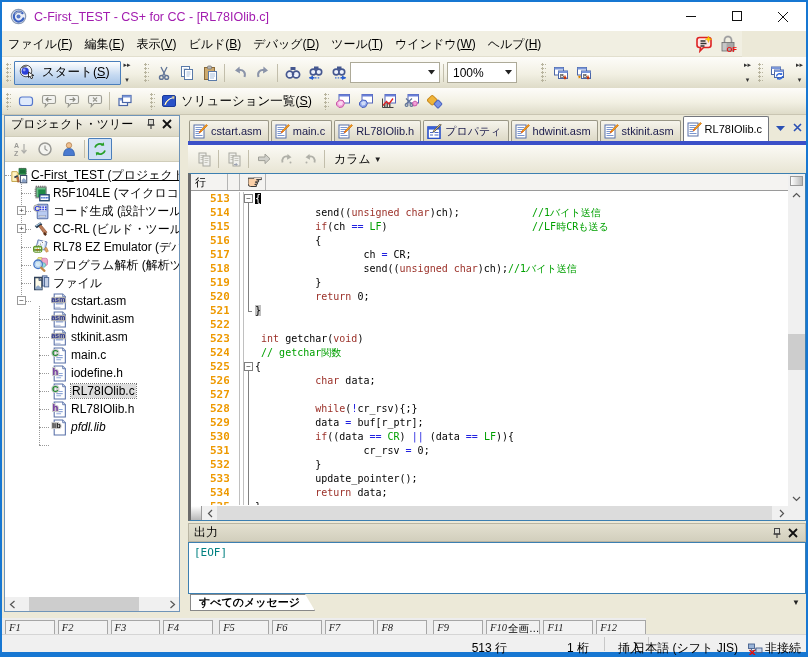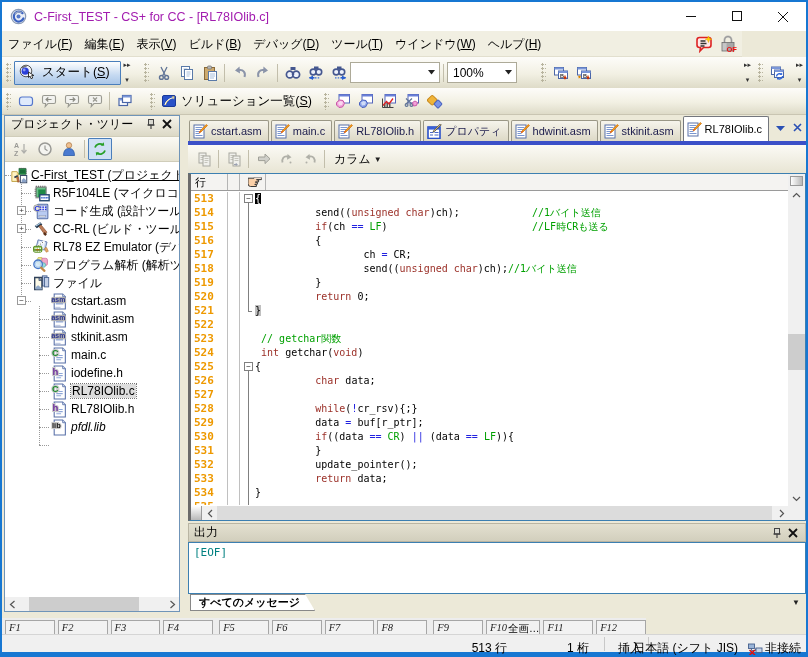--- a/index.html
+++ b/index.html
@@ -86,21 +86,21 @@
 
 
 .editor { position:absolute; left:0; top:58px; width:618px; height:348px; border:1px solid #3c7fb1; border-left:3px solid #6b6b6b; background:#fff; }
 .ed-header { position:absolute; left:0; top:0; width:614px; height:17px; border-bottom:1px solid #9a9a9a; background:#f4f3f1; display:flex; }
 .ed-header .hc { border-right:1px solid #b4b4b4; background:#f4f3f1; display:flex; align-items:center; padding-left:4px; font-size:11px; }
 .hc1 { width:37px; }
 .hc2 { width:12px; }
 .hc3 { width:26px; justify-content:center; }
 .hc4 { flex:1; border-right:none !important; }
 .code-area { position:absolute; left:0; top:18px; width:598px; height:313px; overflow:hidden; }
-.gutter { position:absolute; left:0; top:0; width:37px; height:100%; background:#fff; border-right:1px solid #c0c0c0; }
+.gutter { position:absolute; left:16px; top:0; width:37px; height:100%; background:#fff; border-right:1px solid #c0c0c0; }
 .gutter .gnum { height:14px; line-height:14px; text-align:left; padding-left:3px; font-family:"DejaVu Sans Mono","Liberation Mono",monospace; font-size:11px; font-weight:bold; color:#ee9900; }
 .margin2 { position:absolute; left:38px; top:0; width:11px; height:100%; background:#fff; border-right:1px solid #c0c0c0; }
 .code-lines { position:absolute; left:52px; top:0; width:546px; height:100%; }
 .cline { height:14px; line-height:14px; font-family:"DejaVu Sans Mono","Liberation Mono",monospace; font-size:10px; white-space:pre; }
 .cline .k { color:#9b3028; }
 .cline .o { color:#2222e0; }
 .cline .c { color:#00a000; }
 .cline .g { color:#00a000; }
 .cline .caret { background:#000; color:#fff; }
 .cline .bmatch { background:#c0c0c0; }
@@ -1081,28 +1081,29 @@
               <div class="cline"><span>  </span><span class="caret">{</span></div>
               <div class="cline"><span>            send((</span><span class="k">unsigned char</span><span>)ch);</span><span>            </span><span class="c">//1バイト送信</span></div>
               <div class="cline"><span>            </span><span class="k">if</span><span>(ch </span><span class="o">==</span><span> </span><span class="g">LF</span><span>)</span><span>                        </span><span class="c">//LF時CRも送る</span></div>
               <div class="cline"><span>            {</span></div>
               <div class="cline"><span>                    ch </span><span class="o">=</span><span> CR;</span></div>
               <div class="cline"><span>                    send((</span><span class="k">unsigned char</span><span>)ch);</span><span class="c">//1バイト送信</span></div>
               <div class="cline"><span>            }</span></div>
               <div class="cline"><span>            </span><span class="k">return</span><span> 0;</span></div>
               <div class="cline"><span>  </span><span class="bmatch">}</span></div>
               <div class="cline"></div>
+              <div class="cline"><span>   </span><span class="k">int</span><span> getchar(</span><span class="k">void</span><span>)</span></div>
               <div class="cline"><span>   </span><span class="c">// getchar関数</span></div>
-              <div class="cline"><span>   </span><span class="k">int</span><span> getchar(</span><span class="k">void</span><span>)</span></div>
               <div class="cline"><span>  {</span></div>
               <div class="cline"><span>            </span><span class="k">char</span><span> data;</span></div>
               <div class="cline"></div>
               <div class="cline"><span>            </span><span class="k">while</span><span>(</span><span class="o">!</span><span>cr_rsv){;}</span></div>
               <div class="cline"><span>            data </span><span class="o">=</span><span> buf[r_ptr];</span></div>
               <div class="cline"><span>            </span><span class="k">if</span><span>((data </span><span class="o">==</span><span> </span><span class="g">CR</span><span>) </span><span class="o">||</span><span> (data </span><span class="o">==</span><span> </span><span class="g">LF</span><span>)){</span></div>
+              <div class="cline"><span>                    cr_rsv </span><span class="o">=</span><span> 0;</span></div>
               <div class="cline"><span>            }</span></div>
               <div class="cline"><span>            update_pointer();</span></div>
               <div class="cline"><span>            </span><span class="k">return</span><span> data;</span></div>
               <div class="cline"><span>  }</span></div>
             </div>
           <div id="fold-marks">
               <div class="fold" style="left: 53px; top: 2px;">−</div>
               <div class="fold" style="left: 53px; top: 170px;">−</div>
               <div class="fline" style="left: 57px; top: 11px; height: 108px;"></div>
               <div class="ftick" style="left: 57px; top: 119px;"></div>

